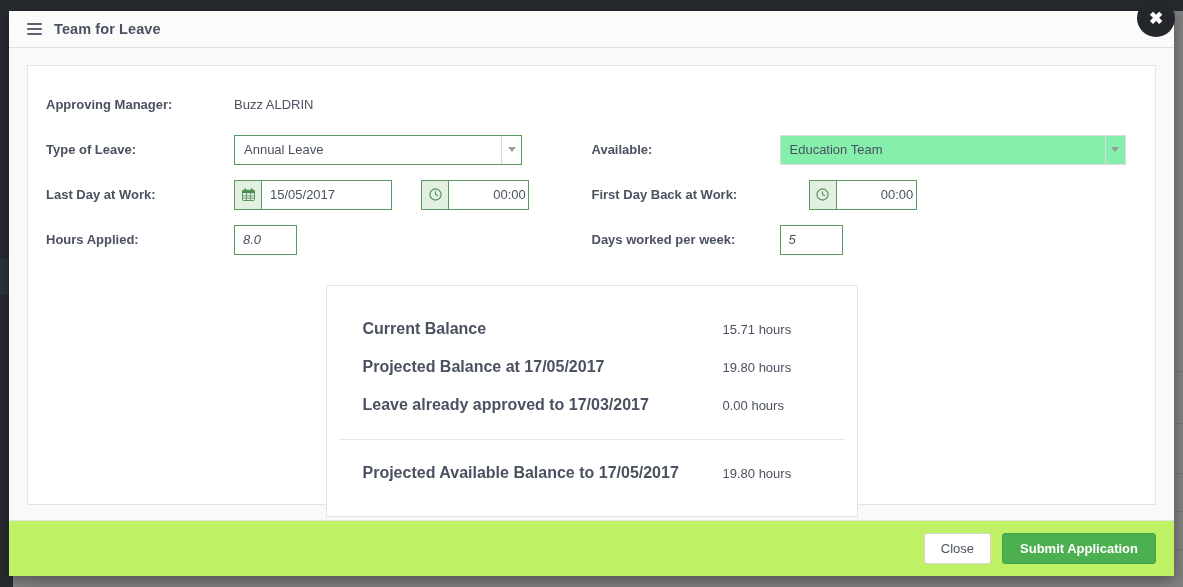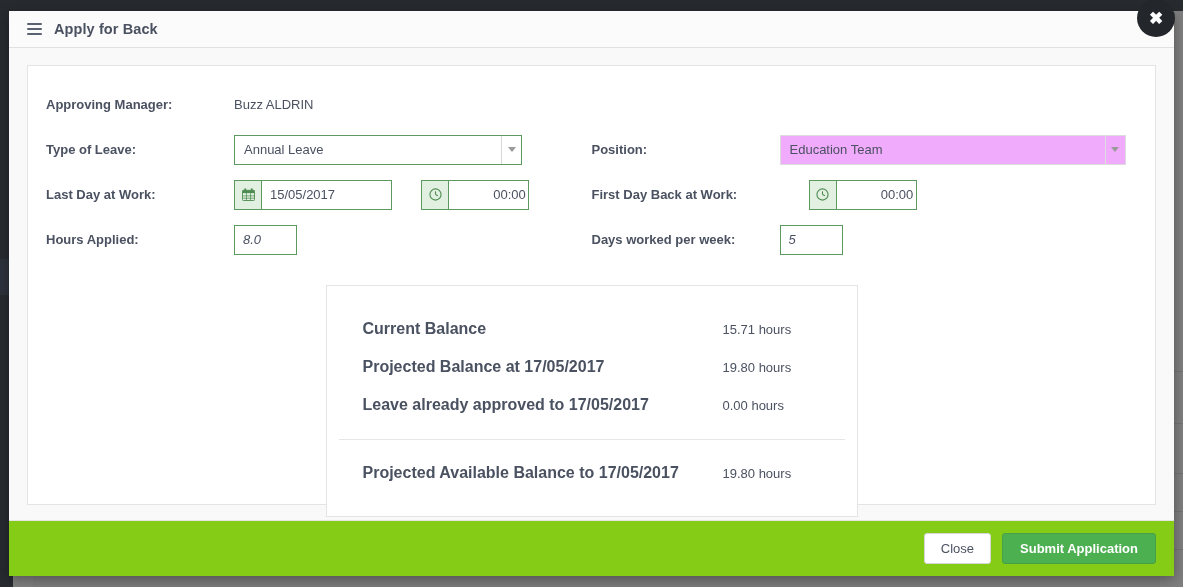--- a/index.html
+++ b/index.html
@@ -223,21 +223,21 @@
     justify-content: center;
   }
   .caret {
     width: 0; height: 0;
     border-left: 4px solid transparent;
     border-right: 4px solid transparent;
     border-top: 5px solid #9a9a9a;
   }
   .select-box.disabled {
     border: 1px solid #dcdcdc;
-    background: #f0abfc;
+    background: #86efac;
     cursor: default;
   }
   .select-box.disabled .sel-arrow { border-left: 1px solid #dcdcdc; }
   .select-box.wide { width: 346px; }
 
   .field-group {
     display: flex;
     align-items: center;
   }
   .icon-input {
@@ -312,21 +312,21 @@
   .bal-divider {
     height: 1px;
     background: #e6e6e6;
     margin: 15px 0 14px 0;
   }
 
   
   .modal-footer {
     flex: 0 0 56px;
     height: 56px;
-    background: #84cc16;
+    background: #bef264;
     border-top: 1px solid #e4e4e4;
     display: flex;
     align-items: center;
     justify-content: flex-end;
     padding-right: 18px;
     gap: 11px;
   }
   .btn {
     font-family: "Liberation Sans", sans-serif;
     font-size: 13px;
@@ -393,21 +393,21 @@
 <div class="modal">
 
   <button class="close-btn">✖</button>
 
   <div class="modal-header">
     <span class="hamburger">
       <span></span>
         <span></span>
         <span></span>
     </span>
-    <span class="modal-title">Apply for Back</span>
+    <span class="modal-title">Team for Leave</span>
   </div>
 
   <div class="modal-body">
     <div class="form-card">
 
       <div class="form-grid">
 
         <div class="col">
 
           <div class="row">
@@ -461,21 +461,21 @@
             <input class="plain-input" value="8.0" style="">
           </div>
 
         </div>
 
         <div class="col">
 
           <div class="row"></div>
 
           <div class="row">
-            <div class="row-label">Position:</div>
+            <div class="row-label">Available:</div>
             <div class="select-box disabled wide">
               <span class="sel-text">Education Team</span>
               <span class="sel-arrow">
                   <i class="caret"></i>
                 </span>
             </div>
           </div>
 
           <div class="row">
             <div class="row-label">First Day Back at Work:</div>
@@ -508,21 +508,21 @@
             <div class="bal-label">Current Balance</div>
             <div class="bal-value">15.71 hours</div>
           </div>
 
           <div class="bal-row">
             <div class="bal-label">Projected Balance at 17/05/2017</div>
             <div class="bal-value">19.80 hours</div>
           </div>
 
           <div class="bal-row">
-            <div class="bal-label">Leave already approved to 17/05/2017</div>
+            <div class="bal-label">Leave already approved to 17/03/2017</div>
             <div class="bal-value">0.00 hours</div>
           </div>
 
           <div class="bal-divider"></div>
 
           <div class="bal-row">
             <div class="bal-label">Projected Available Balance to 17/05/2017</div>
             <div class="bal-value">19.80 hours</div>
           </div>
 

